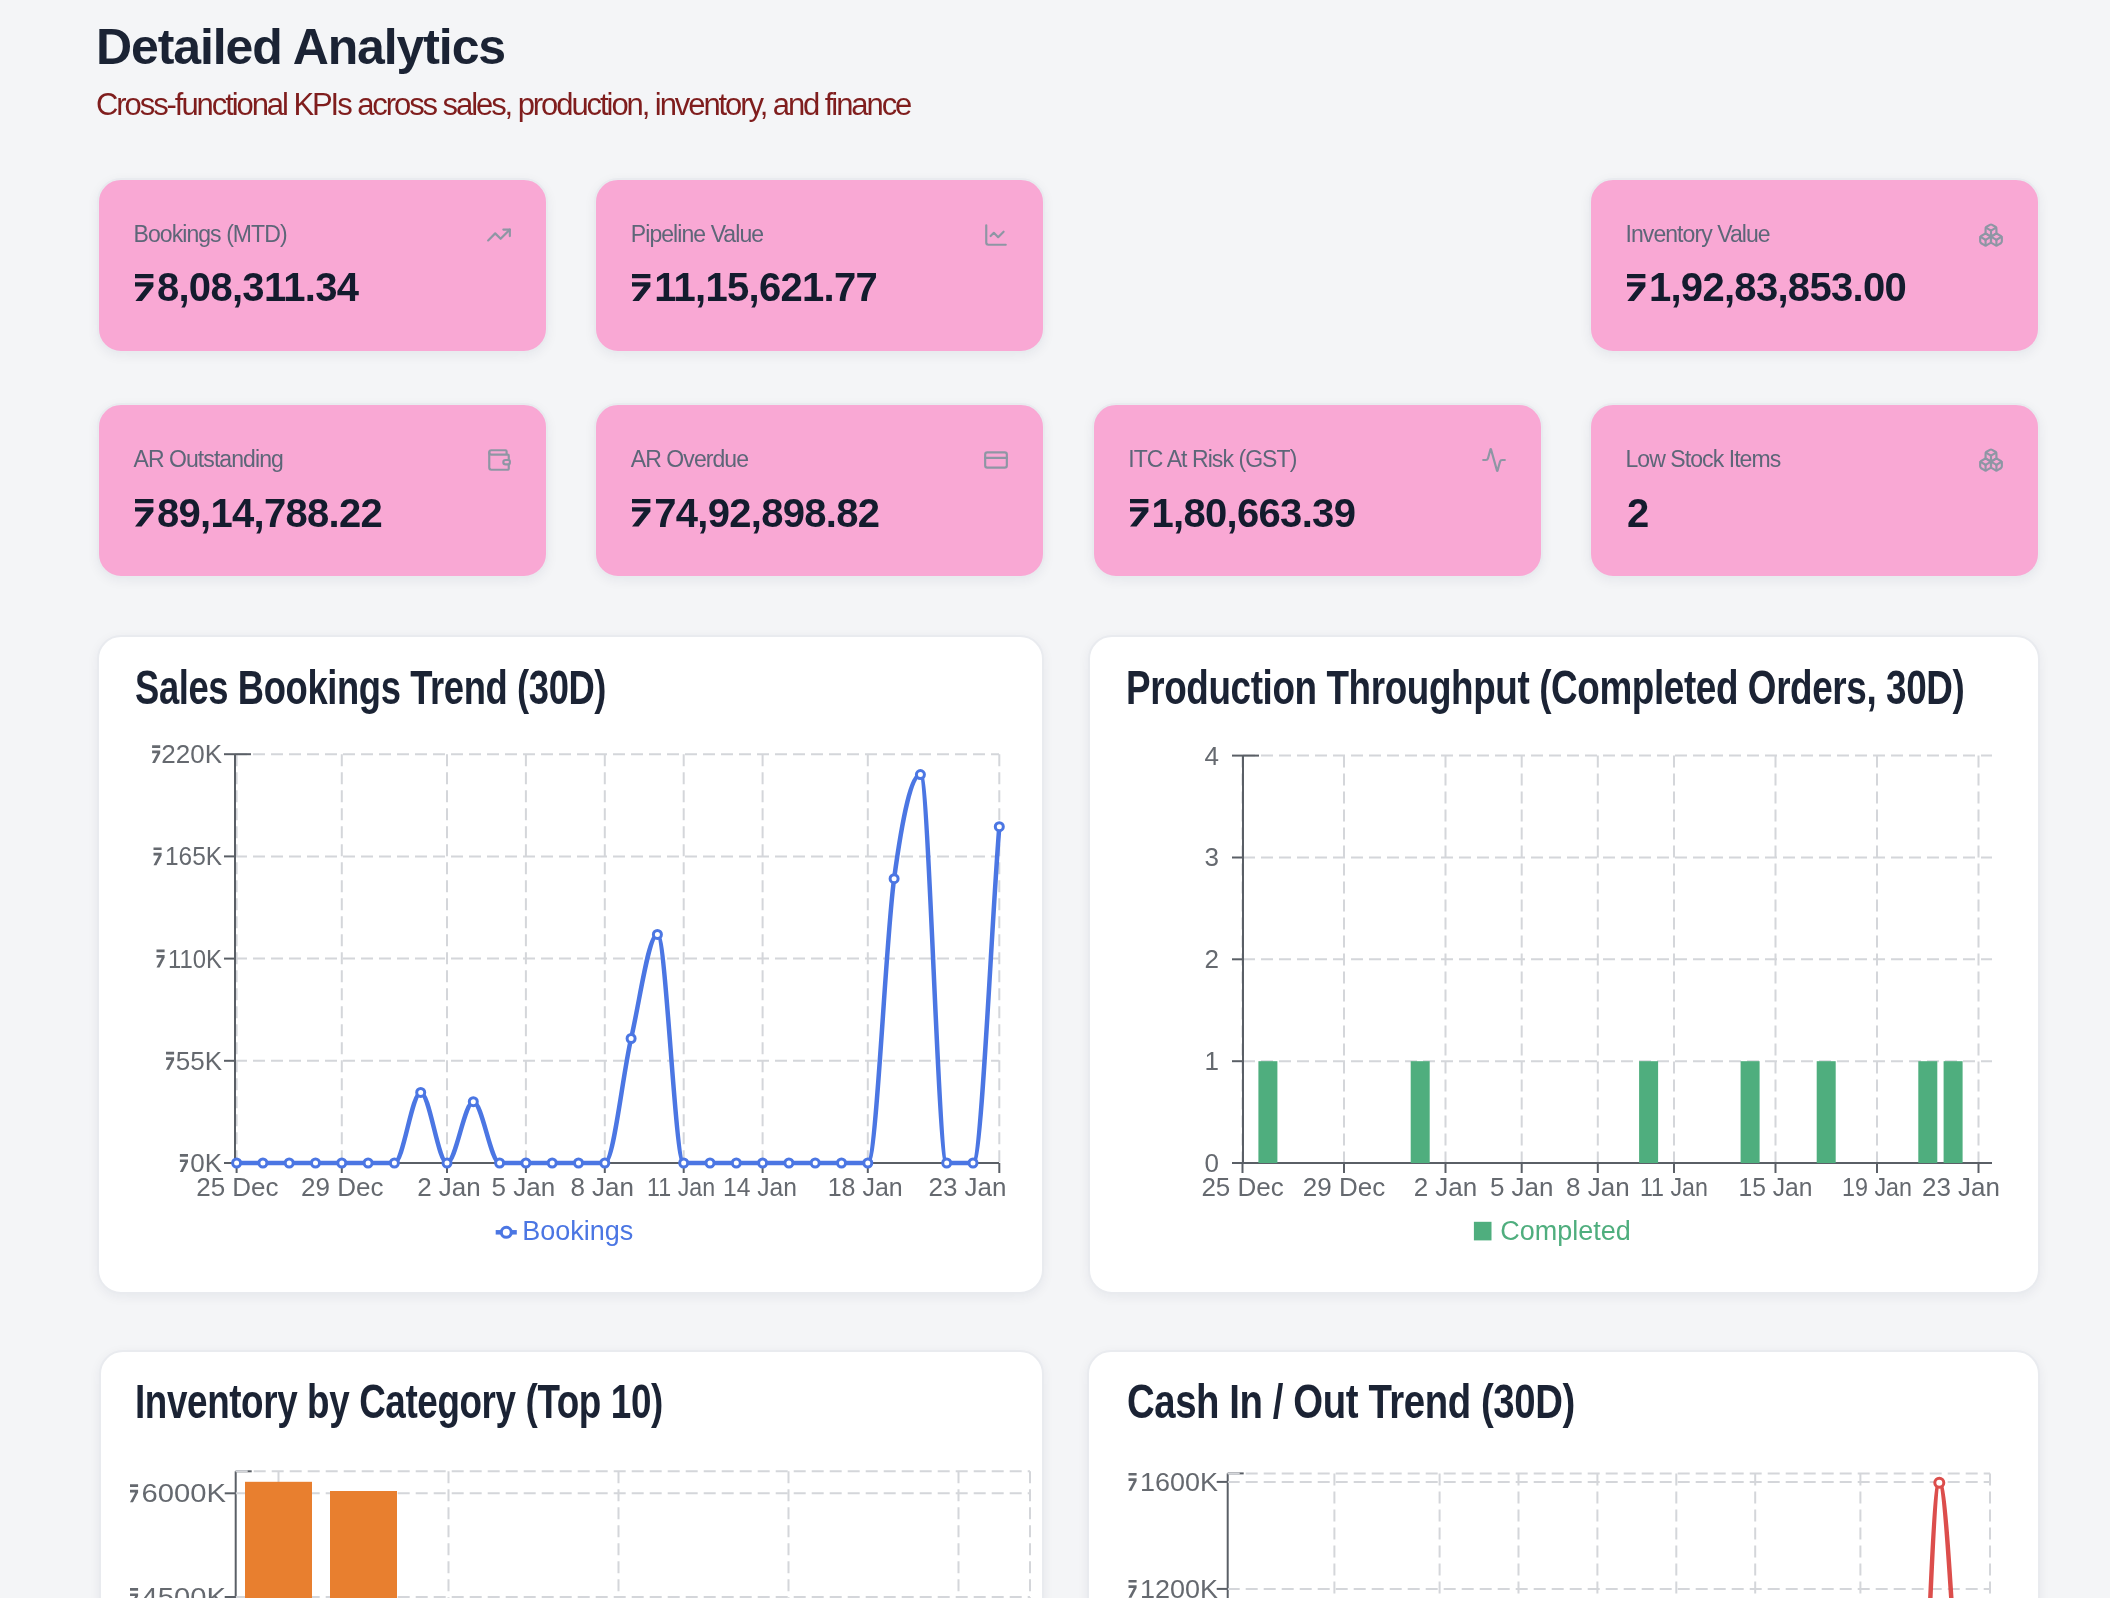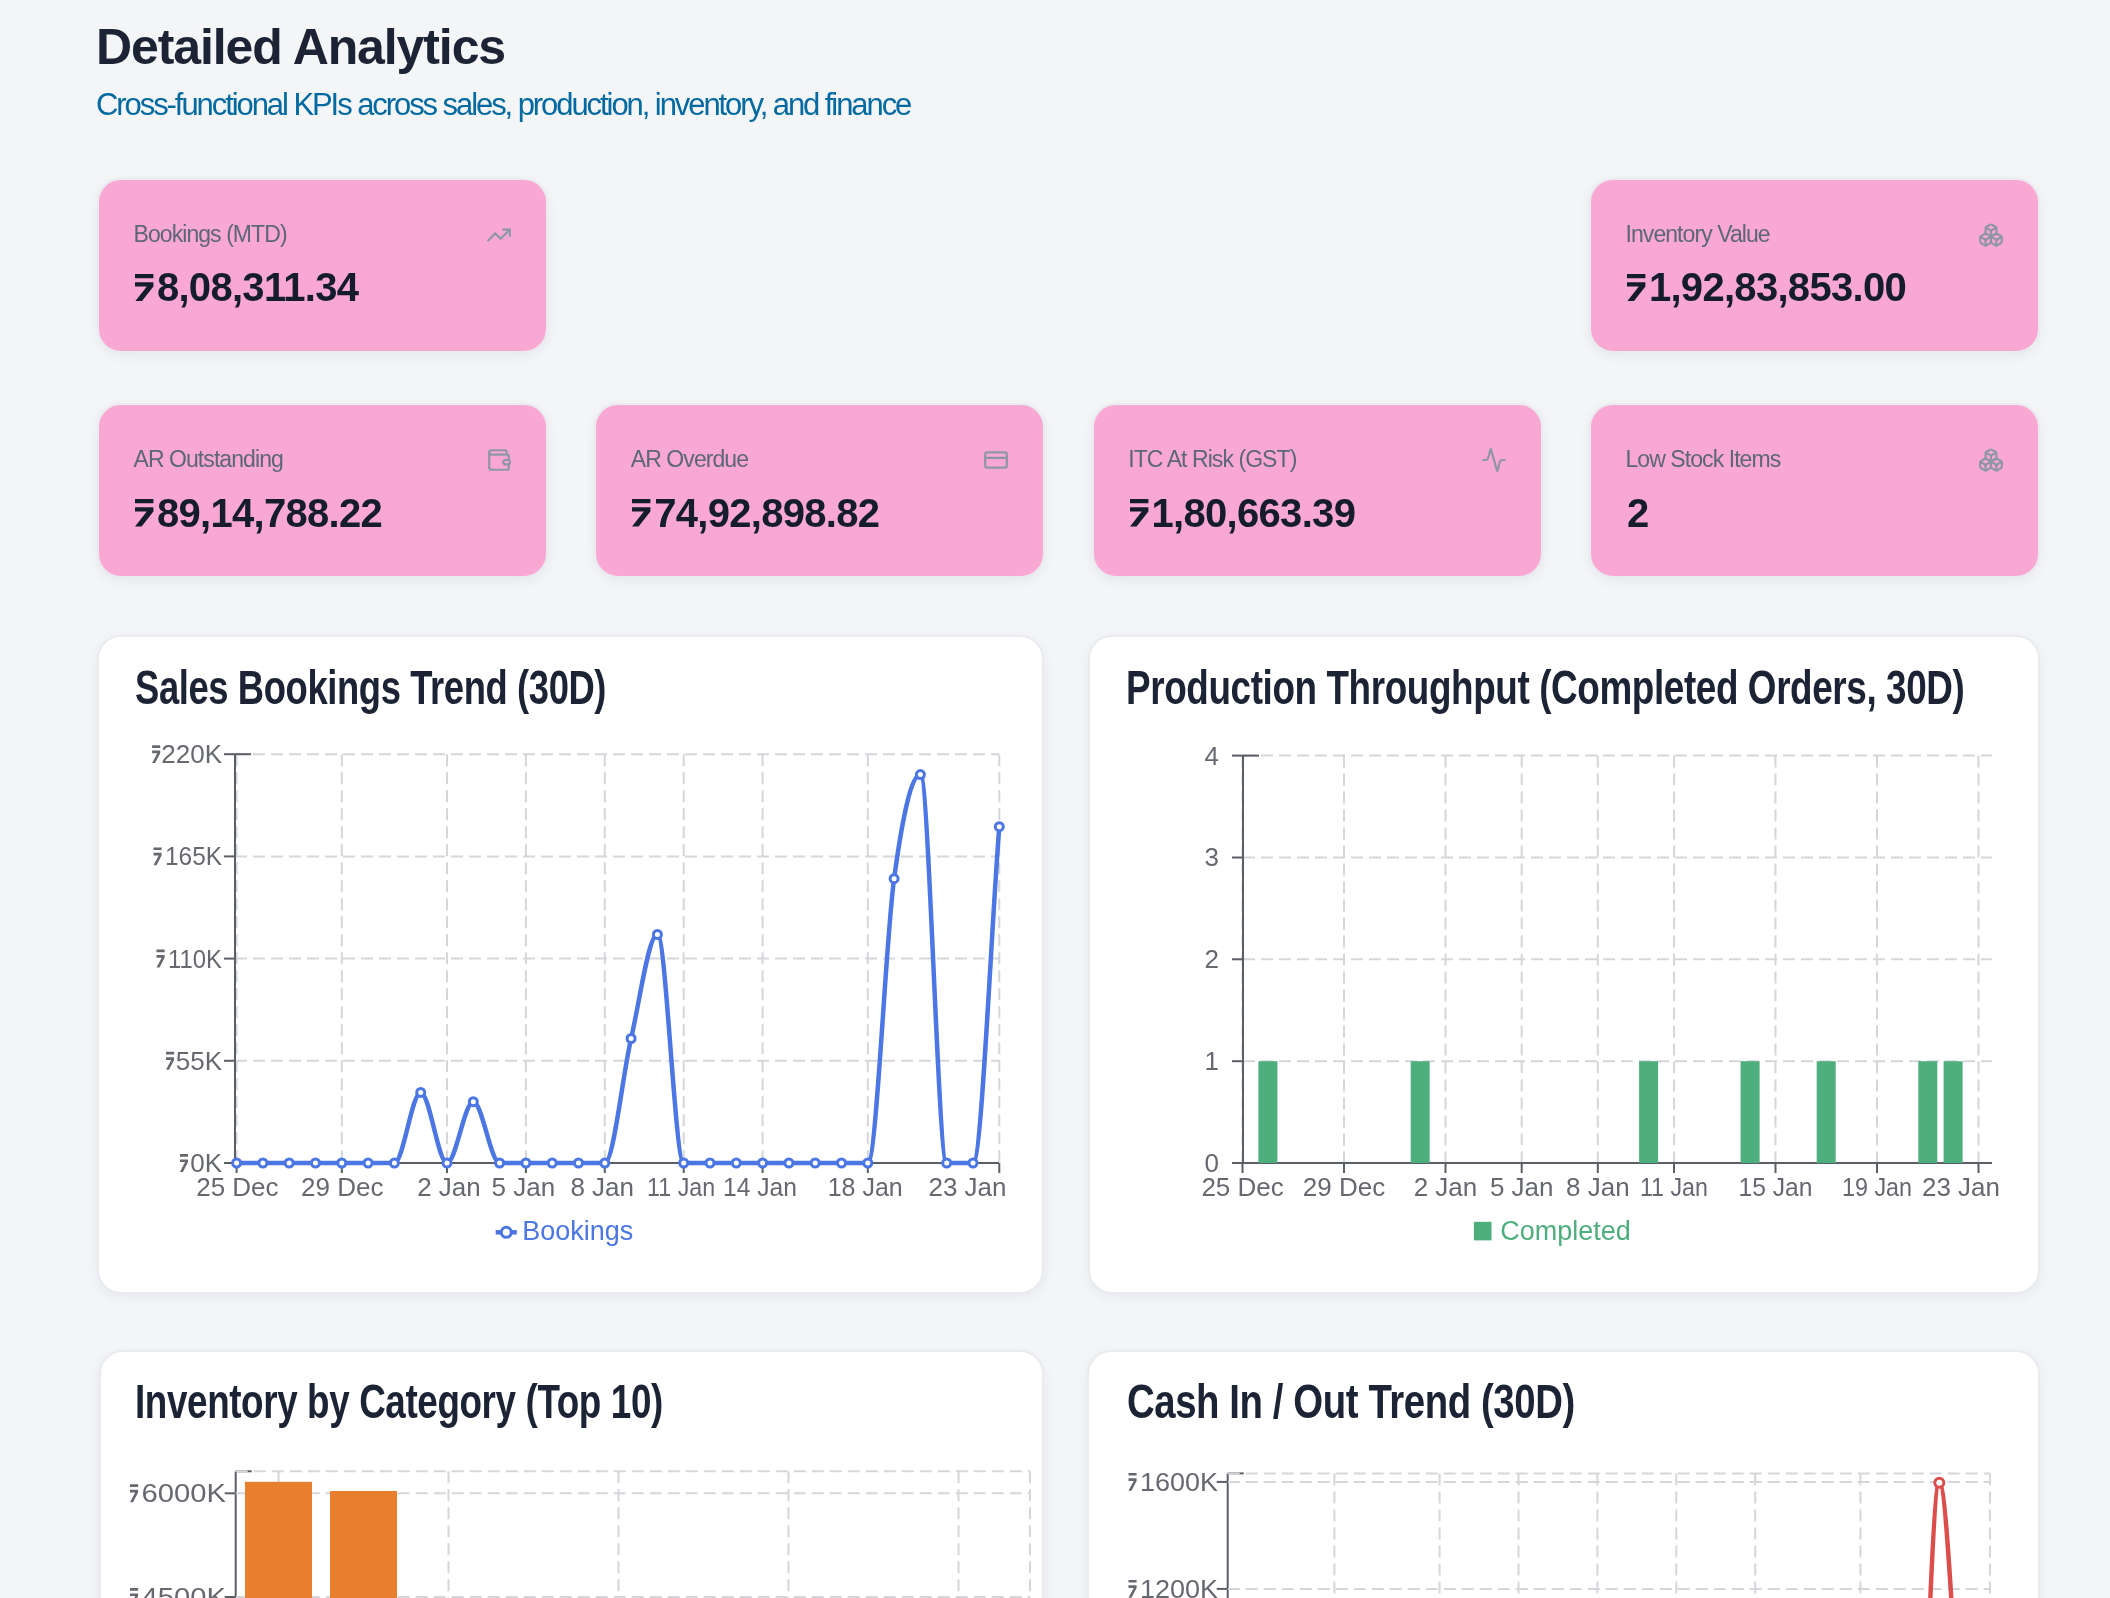--- a/index.html
+++ b/index.html
@@ -1,21 +1,21 @@
 <!DOCTYPE html>
 <html><head><meta charset="utf-8"><title>Detailed Analytics</title>
 <style>
 * { margin:0; padding:0; box-sizing:border-box; }
 html,body { width:2110px; height:1598px; background:#f4f5f7; overflow:hidden;
   font-family:"Liberation Sans", sans-serif; }
 #page { position:relative; width:2110px; height:1392px; }
 .h1 { position:absolute; left:96px; top:22.4px; font-size:50px; font-weight:700;
   letter-spacing:-1.1px; line-height:1; color:#1b2334; }
 .sub { position:absolute; left:96px; top:89.1px; font-size:31px; letter-spacing:-2.07px;
-  line-height:1; color:#0369a1; }
+  line-height:1; color:#7f1d1d; }
 .kcard { position:absolute; width:451px; height:175px; background:#f9a8d4;
   border:2px solid #e9ebef; border-radius:24px; box-shadow:0 3px 12px rgba(25,35,60,.06); }
 .klabel { position:absolute; left:34.5px; top:42.5px; font-size:23px; letter-spacing:-0.93px;
   line-height:1; color:#5d6678; font-weight:400; }
 .kvalue { position:absolute; left:35.9px; top:87.4px; font-size:40px; letter-spacing:-0.7px;
   line-height:1; color:#141c2e; font-weight:700; }
 .ru { display:inline-block; width:0.52em; height:0.688em; margin-right:0.03em; }
 .ccard { position:absolute; background:#ffffff; border:2px solid #e9ebef;
   border-radius:24px; box-shadow:0 3px 12px rgba(25,35,60,.06); }
 .ctitle { position:absolute; font-size:48px; font-weight:700; line-height:1;
@@ -29,20 +29,30 @@
 <div class="h1">Detailed Analytics</div>
 <div class="sub">Cross-functional KPIs across sales, production, inventory, and finance</div>
 <div class="kcard" style="left:97px;top:178px">
 <div class="klabel">Bookings (MTD)</div>
 <div class="kvalue"><span class="ru"><svg viewBox="0 0 520 1000" preserveAspectRatio="none" width="100%" height="100%">
             <path fill="currentColor" d="M0 0h460v150H0Z M0 300h460v150H0Z M295 450 L460 450 L165 1000 L0 1000 Z"></path>
           </svg></span>8,08,311.34</div>
 <svg style="position:absolute;left:387px;top:42px" width="26" height="26" viewBox="0 0 24 24" fill="none" stroke="#8e96a4" stroke-width="2" stroke-linecap="round" stroke-linejoin="round">
         <path d="M16 7h6v6"></path>
         <path d="m22 7-8.5 8.5-5-5L2 17"></path>
+      </svg>
+</div>
+<div class="kcard" style="left:594.3px;top:178px">
+<div class="klabel">Pipeline Value</div>
+<div class="kvalue"><span class="ru"><svg viewBox="0 0 520 1000" preserveAspectRatio="none" width="100%" height="100%">
+            <path fill="currentColor" d="M0 0h460v150H0Z M0 300h460v150H0Z M295 450 L460 450 L165 1000 L0 1000 Z"></path>
+          </svg></span>11,15,621.77</div>
+<svg style="position:absolute;left:387px;top:42px" width="26" height="26" viewBox="0 0 24 24" fill="none" stroke="#8e96a4" stroke-width="2" stroke-linecap="round" stroke-linejoin="round">
+        <path d="M3 3v16a2 2 0 0 0 2 2h16"></path>
+        <path d="m19 9-5 5-4-4-3 3"></path>
       </svg>
 </div>
 <div class="kcard" style="left:1589.0px;top:178px">
 <div class="klabel">Inventory Value</div>
 <div class="kvalue"><span class="ru"><svg viewBox="0 0 520 1000" preserveAspectRatio="none" width="100%" height="100%">
             <path fill="currentColor" d="M0 0h460v150H0Z M0 300h460v150H0Z M295 450 L460 450 L165 1000 L0 1000 Z"></path>
           </svg></span>1,92,83,853.00</div>
 <svg style="position:absolute;left:387px;top:42px" width="26" height="26" viewBox="0 0 24 24" fill="none" stroke="#8e96a4" stroke-width="2" stroke-linecap="round" stroke-linejoin="round">
         <path d="M2.97 12.92A2 2 0 0 0 2 14.63v3.24a2 2 0 0 0 .97 1.71l3 1.8a2 2 0 0 0 2.06 0L12 19v-5.5l-5-3-4.03 2.42Z"></path>
         <path d="m7 16.5-4.74-2.85"></path>

